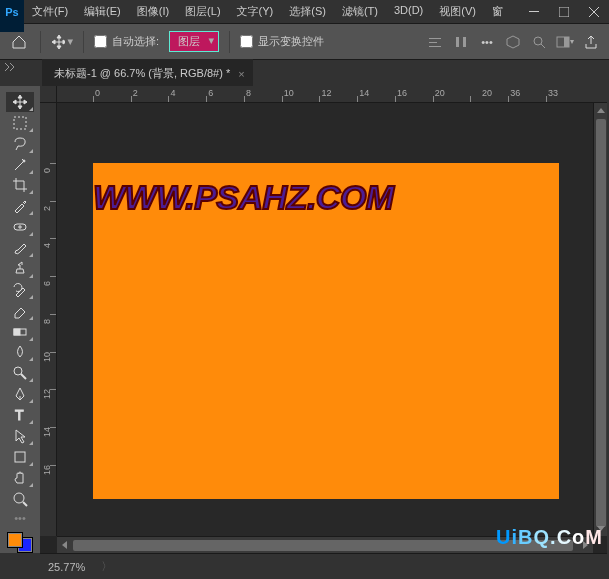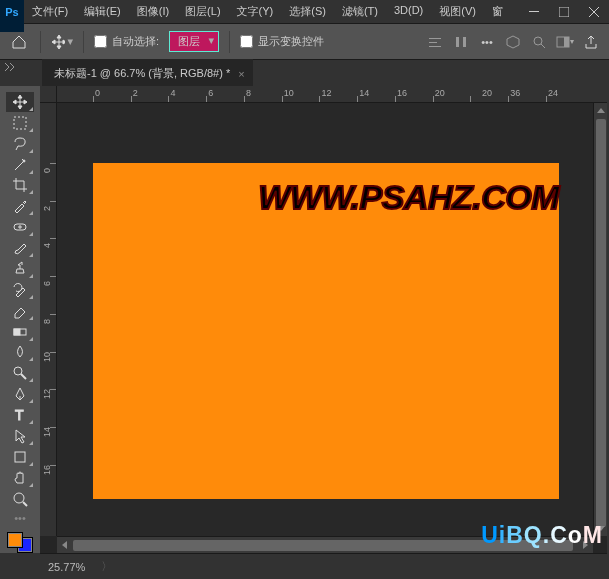--- a/index.html
+++ b/index.html
@@ -28,36 +28,36 @@
 .ruler-v { position:absolute; left:0; top:17px; width:17px; bottom:17px; background:#323232; border-right:1px solid #1a1a1a; }
 .ruler-c { position:absolute; left:0; top:0; width:17px; height:17px; background:#323232; border-right:1px solid #1a1a1a; border-bottom:1px solid #1a1a1a; }
 .rt { position:absolute; font-size:9px; color:#aaa; transform-origin:left top; }
 .rt-h { top:2px; }
 .rt-v { left:2px; transform:rotate(-90deg); }
 .ruler-h .tick, .ruler-v .tick { position:absolute; background:#888; }
 .ruler-h .tick { bottom:0; width:1px; height:6px; }
 .ruler-v .tick { right:0; height:1px; width:6px; }
 .canvas-area { position:absolute; left:17px; top:17px; right:14px; bottom:17px; background:#282828; overflow:hidden; }
 .canvas { position:absolute; left:36px; top:60px; width:466px; height:336px; background:#ff8b0a; }
-.canvas-text { position:absolute; top:15px; left:0; width:100%; text-align:right; font-size:34px; font-weight:800; font-style:italic; color:#000000; -webkit-text-stroke:2px #5a0000; letter-spacing:-0.5px; }
+.canvas-text { position:absolute; top:15px; left:0; width:100%; text-align:left; font-size:34px; font-weight:800; font-style:italic; color:#4c1d95; -webkit-text-stroke:2px #5a0000; letter-spacing:-0.5px; }
 .scroll-h { position:absolute; left:17px; right:14px; bottom:0; height:17px; background:#3a3a3a; border-top:1px solid #1a1a1a; }
 .scroll-v { position:absolute; right:0; top:17px; width:14px; bottom:17px; background:#3a3a3a; border-left:1px solid #1a1a1a; }
 .scroll-thumb { background:#656565; border-radius:2px; position:absolute; }
 .scroll-arrow { position:absolute; fill:#888; width:12px; height:12px; }
 .toolbox { position:absolute; left:0; top:86px; width:40px; bottom:26px; background:#535353; display:flex; flex-direction:column; align-items:center; padding-top:6px; }
 .tool { width:28px; height:24px; display:flex; align-items:center; justify-content:center; fill:#ddd; stroke:#ddd; margin-bottom:1px; cursor:pointer; position:relative; }
 .tool.active { background:#333; }
 .tool .corner { position:absolute; right:1px; bottom:1px; width:0; height:0; border-left:4px solid transparent; border-bottom:4px solid #aaa; }
 .colorswatch { margin-top:6px; position:relative; width:30px; height:26px; }
 .sw { position:absolute; width:16px; height:16px; border:1px solid #000; }
 .sw.fg { left:2px; top:0; background:#ff8b0a; z-index:2; box-shadow:0 0 0 1px #888 inset;}
 .sw.bg { right:2px; bottom:0; background:#1924ff; box-shadow:0 0 0 1px #888 inset; }
 .statusbar { position:absolute; left:40px; right:2px; bottom:0; height:26px; background:#323232; display:flex; align-items:center; padding:0 8px; gap:16px; border-top:1px solid #1a1a1a; color:#bbb; font-size:11px; }
 .statusbar .sep { color:#666; }
-.watermark { position:absolute; right:6px; bottom:30px; font-size:23px; font-weight:700; letter-spacing:1px; }
+.watermark { position:absolute; right:6px; bottom:30px; font-size:20px; font-weight:700; letter-spacing:1px; }
 .watermark .a{color:#0099ff} .watermark .b{color:#35b3ff} .watermark .c{color:#6acdff} .watermark .d{color:#9de3ff} .watermark .e{color:#c8efff} .watermark .f{color:#e6f8ff} .watermark .g{color:#fff} .watermark .h{color:#ffe6e6}
 </style>
 </head>
 <body>
 
 <div class="titlebar">
   <div class="ps-logo">Ps</div>
   <div class="menubar">
     <div class="menu">文件(F)</div>
     <div class="menu">编辑(E)</div>
@@ -323,21 +323,21 @@
       <div class="rt rt-h" style="left: 302.237px;">14</div>
       <div class="tick" style="left: 337.985px;"></div>
       <div class="rt rt-h" style="left: 339.985px;">16</div>
       <div class="tick" style="left: 375.733px;"></div>
       <div class="rt rt-h" style="left: 377.733px;">20</div>
       <div class="tick" style="left: 413.481px;"></div>
       <div class="rt rt-h" style="left: 425px;">20</div>
       <div class="tick" style="left: 451.229px;"></div>
       <div class="rt rt-h" style="left: 453.229px;">36</div>
       <div class="tick" style="left: 488.977px;"></div>
-      <div class="rt rt-h" style="left: 490.977px;">24</div>
+      <div class="rt rt-h" style="left: 490.977px;">33</div>
     </div>
   <div class="ruler-v" id="rv">
       <div class="tick" style="top: 60px;"></div>
       <div class="rt rt-v" style="top: 70px;">0</div>
       <div class="tick" style="top: 97.7481px;"></div>
       <div class="rt rt-v" style="top: 107.748px;">2</div>
       <div class="tick" style="top: 135.496px;"></div>
       <div class="rt rt-v" style="top: 145.496px;">4</div>
       <div class="tick" style="top: 173.244px;"></div>
       <div class="rt rt-v" style="top: 183.244px;">6</div>

